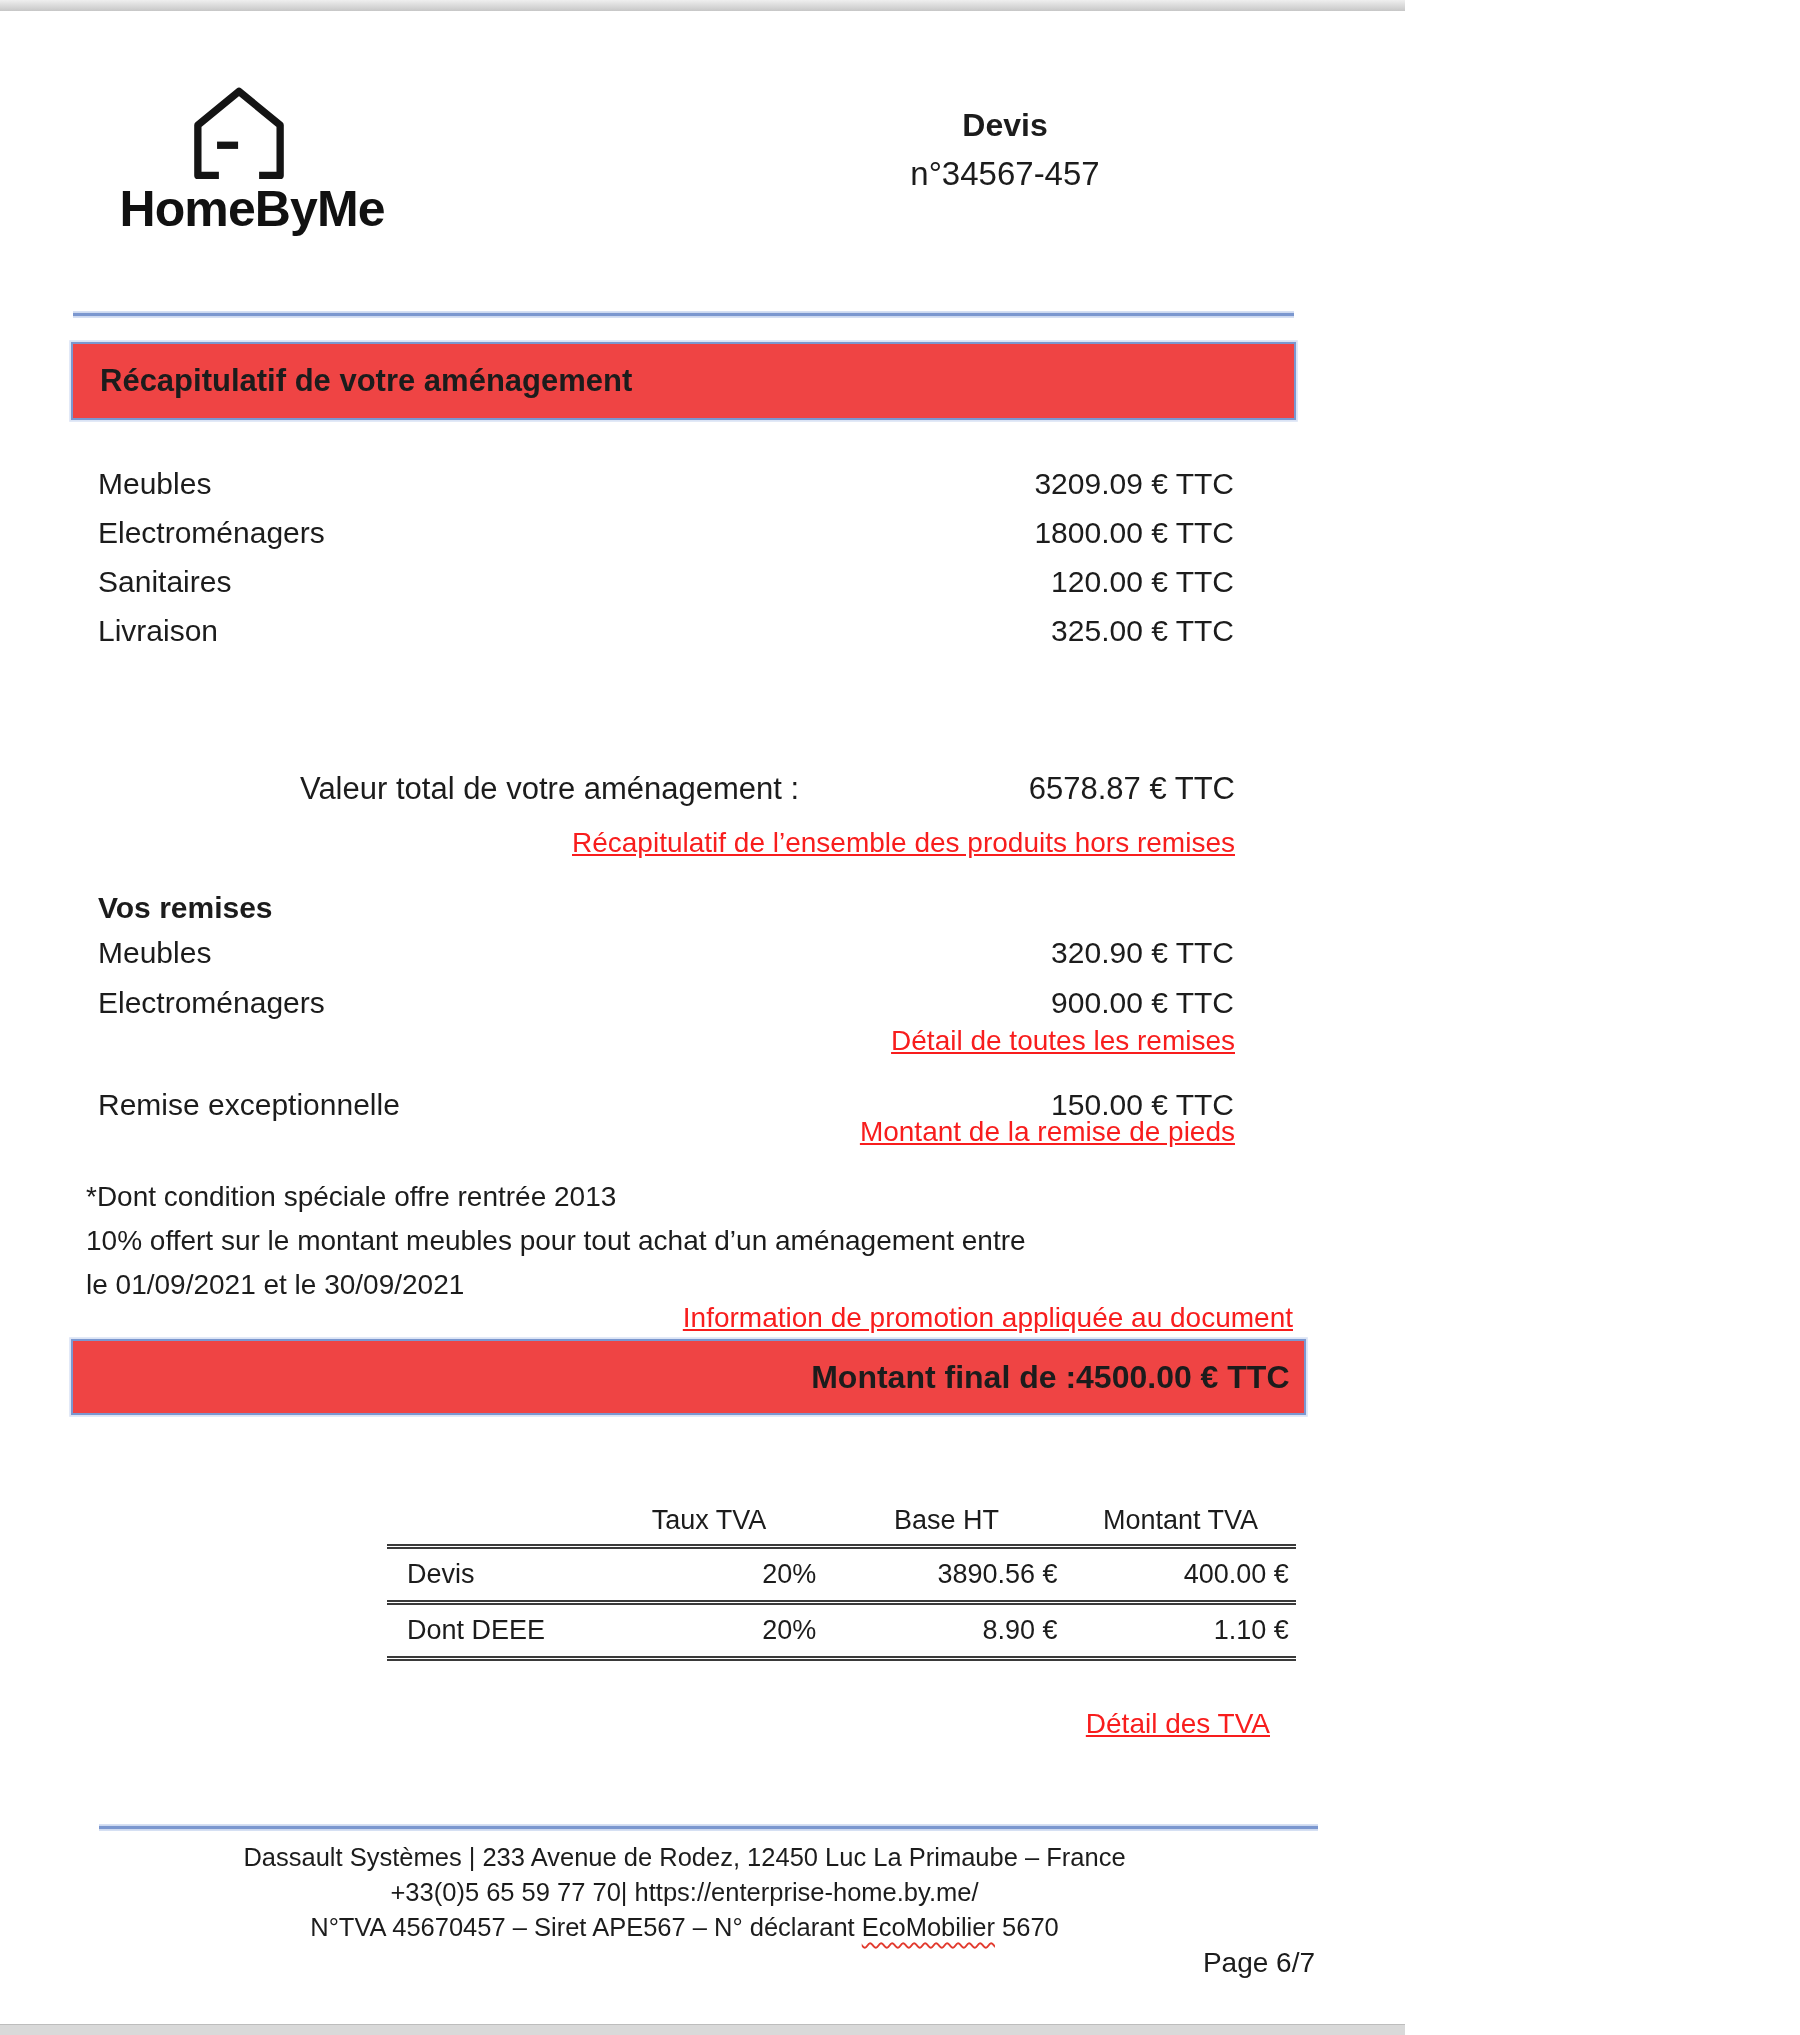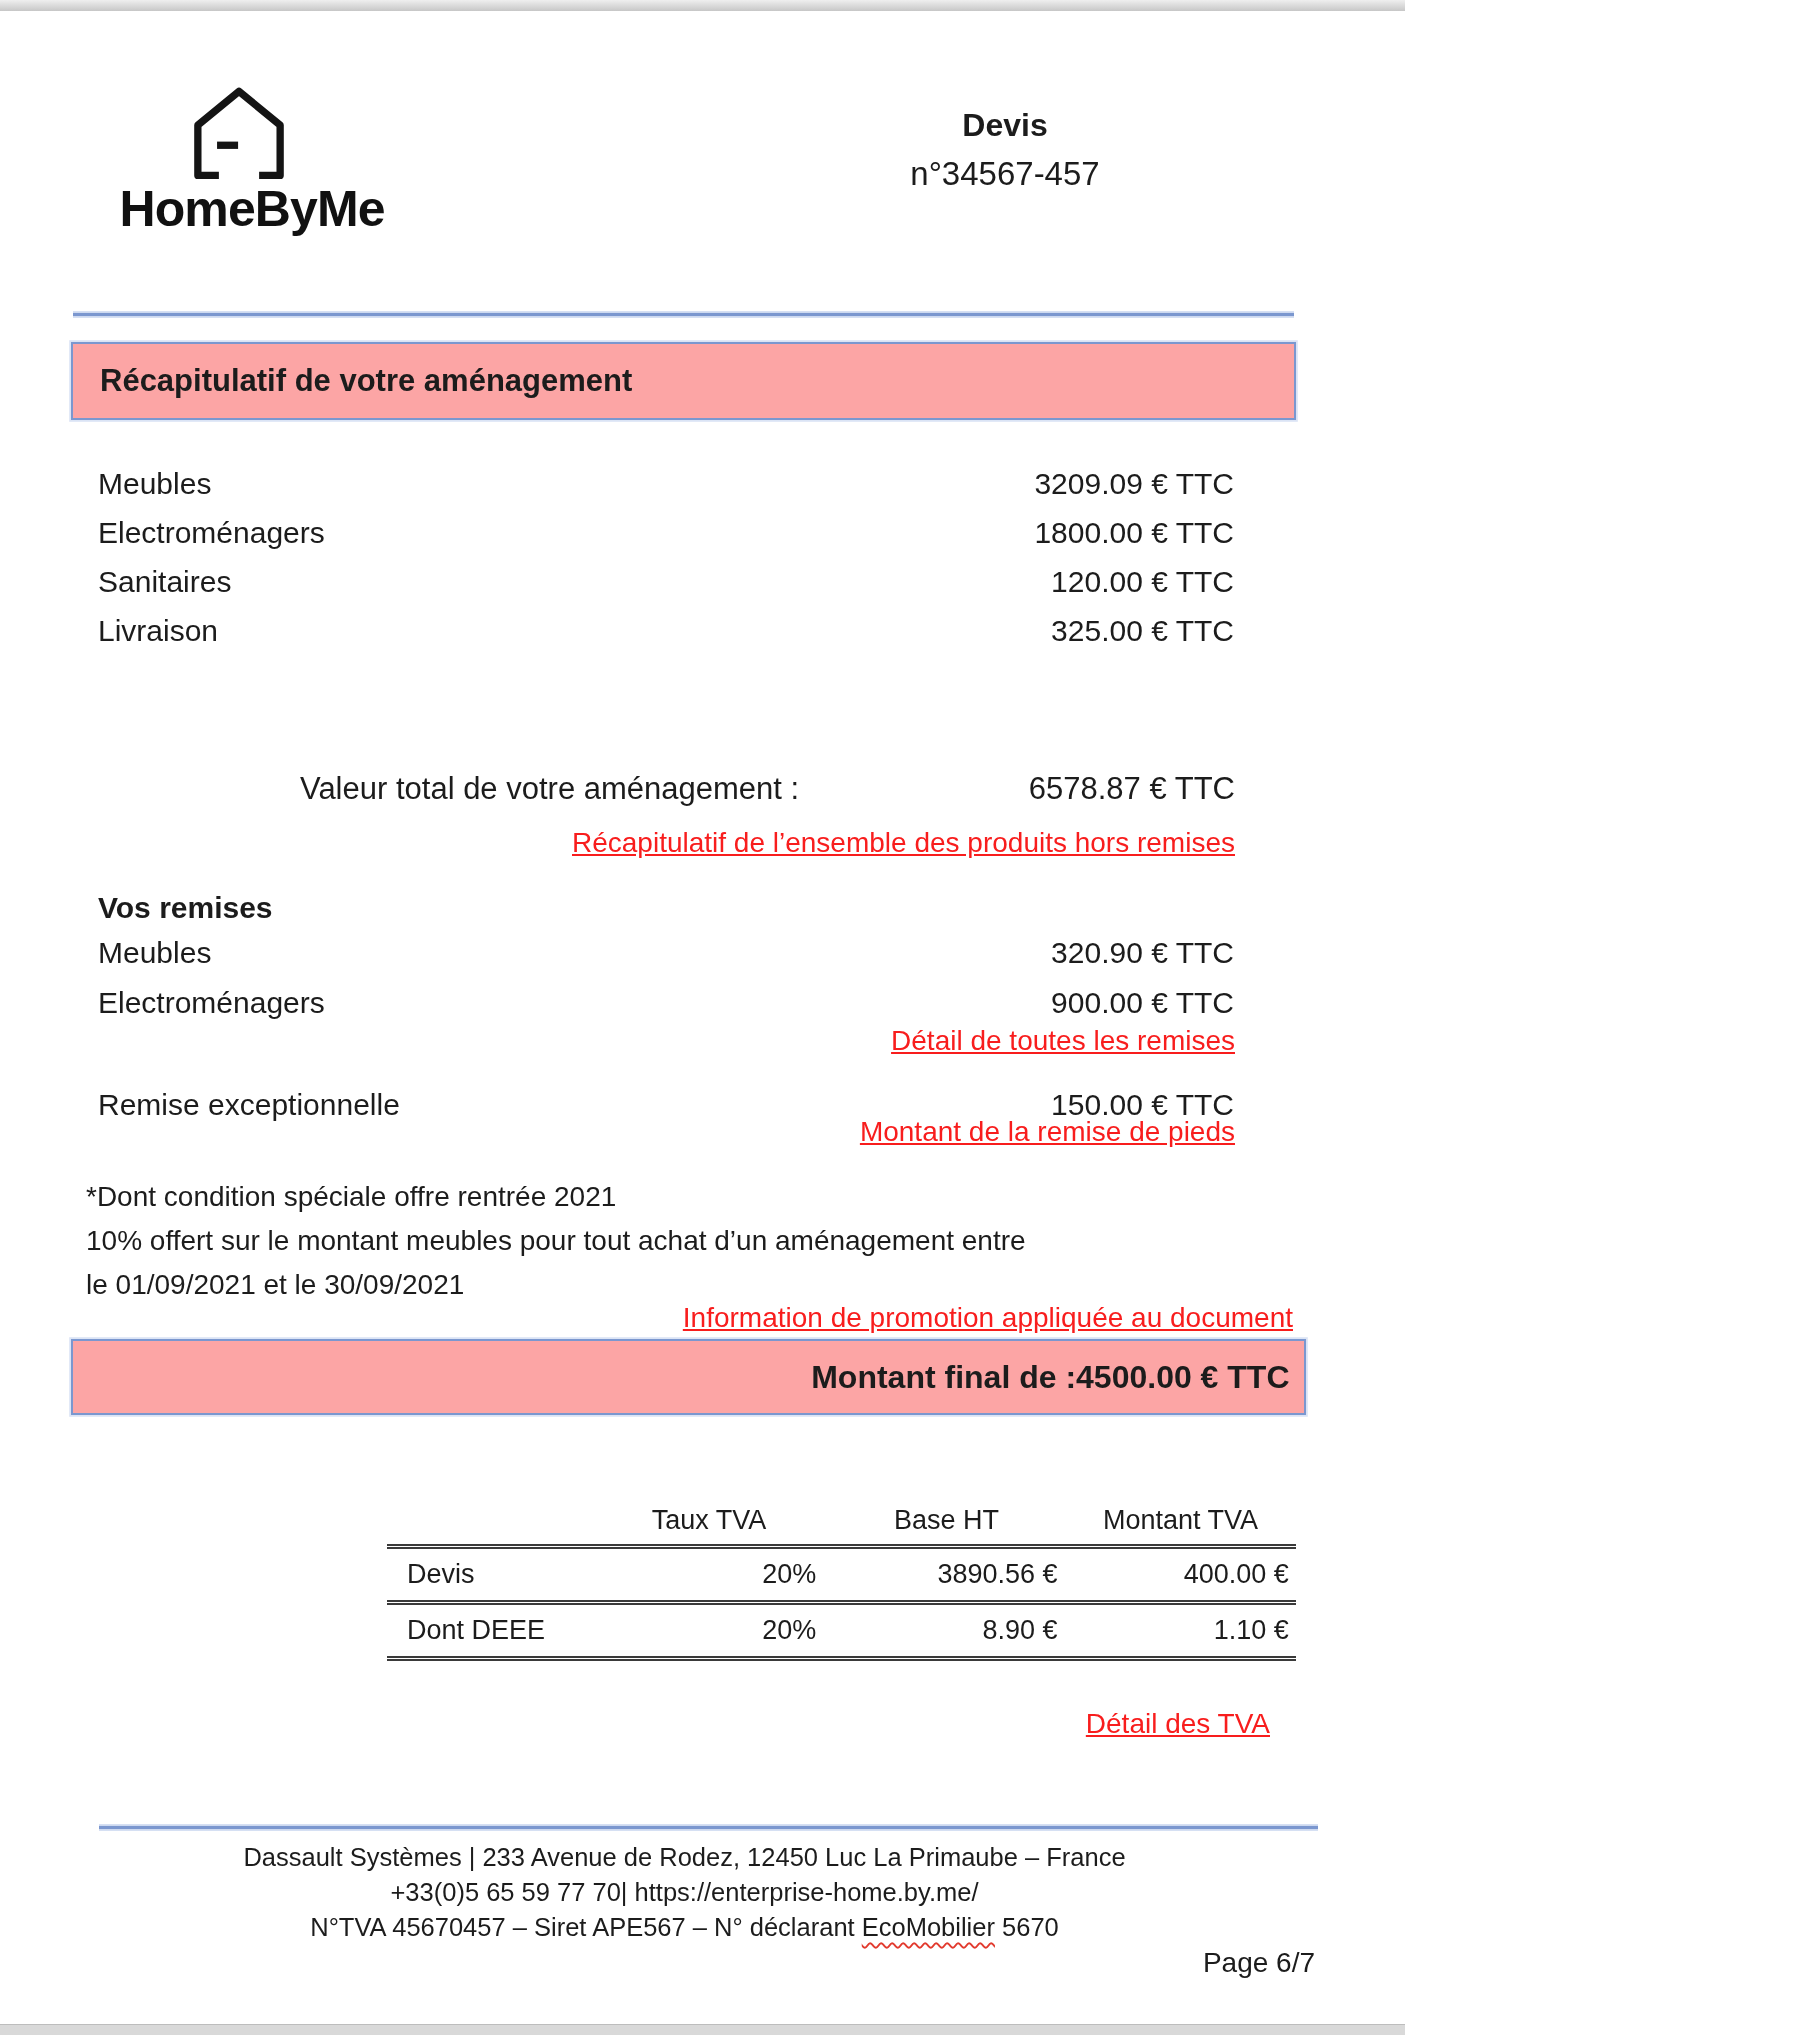--- a/index.html
+++ b/index.html
@@ -17,21 +17,21 @@
   .logo-wrap { left:94px; top:84px; display:flex; align-items:center;flex-direction:column; }
   .logo-house { width:102px; height:96px; }
   .logo-text { font-size:50px; font-weight:bold; letter-spacing:-0.9px; margin-left:25.5px; color:#111; }
   .doc-title { left:823px; top:107px; width:364px; text-align:center; }
   .doc-title .t1 { font-size:32px; font-weight:bold; }
   .doc-title .t2 { font-size:33px; margin-top:11px; }
 
   
   .rule-blue { height:2.7px; background:#7b97cf;
     box-shadow:0 -1.8px 0 #cdd9f0, 0 1.8px 0 #cdd9f0; }
-  .box-blue { border:2.7px solid #7b97cf; box-shadow:0 0 0 1.8px #dbe4f5; background:#fca5a5; }
+  .box-blue { border:2.7px solid #7b97cf; box-shadow:0 0 0 1.8px #dbe4f5; background:#ef4444; }
 
   .recap-box { left:71px; top:342px; width:1225px; height:78px;
     display:flex; align-items:center; padding-left:27px; }
   .recap-box .title { font-size:31px; font-weight:bold; }
 
   .row { display:flex; justify-content:space-between; align-items:center; font-size:30px; }
   .items { left:98px; top:459px; width:1136px; }
   .items .row { height:49px; }
   .disc-items { left:98px; top:928px; width:1136px; }
   .disc-items .row { height:50px; }
@@ -137,21 +137,21 @@
 </div>
 <div class="abs red-note note-right" style="right:565px; top:1025px;">Détail de toutes les remises</div>
 
 <div class="abs row exc-row">
   <span>Remise exceptionnelle</span>
   <span>150.00 € TTC</span>
 </div>
 <div class="abs red-note note-right" style="right:565px; top:1116px;">Montant de la remise de pieds</div>
 
 <div class="abs conditions">
-  <div>*Dont condition spéciale offre rentrée 2021</div>
+  <div>*Dont condition spéciale offre rentrée 2013</div>
   <div>10% offert sur le montant meubles pour tout achat d’un aménagement entre</div>
   <div>le 01/09/2021 et le 30/09/2021</div>
 </div>
 <div class="abs red-note note-right" style="right:507px; top:1302px;">Information de promotion appliquée au document</div>
 
 <div class="abs box-blue final-box">
   <span class="lbl">Montant final de :</span>
   <span class="val">4500.00 € TTC</span>
 </div>
 

